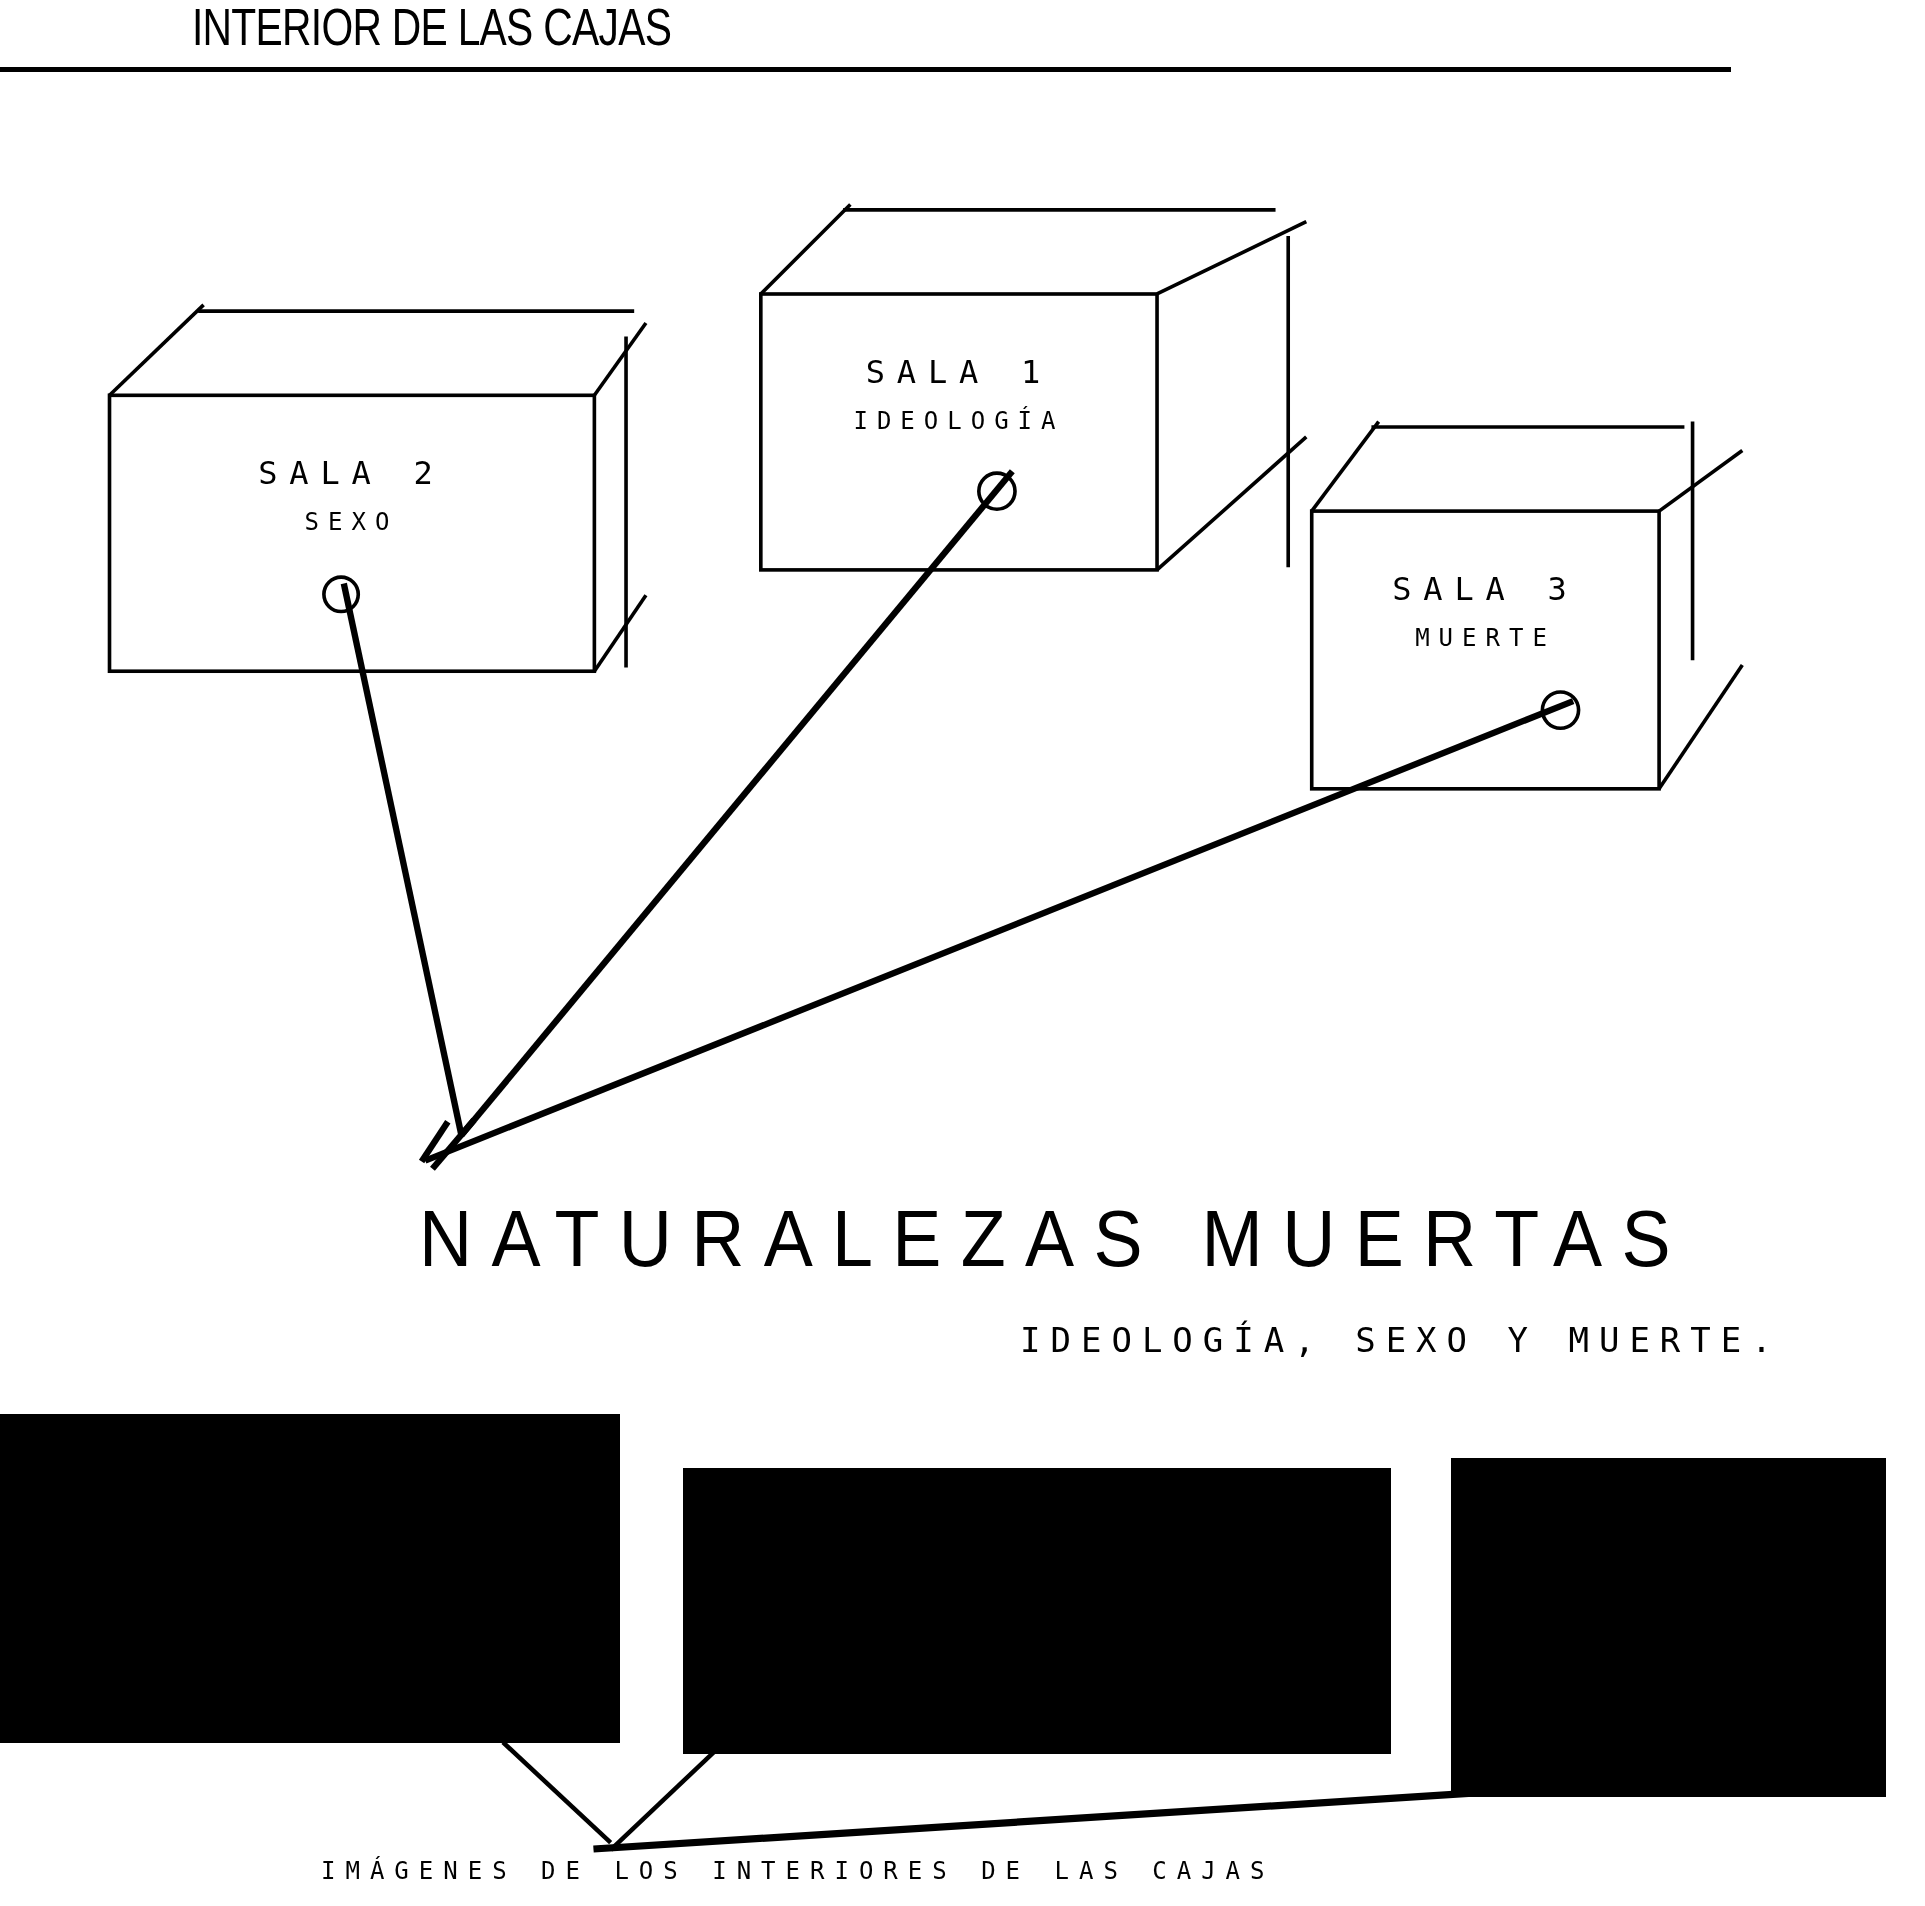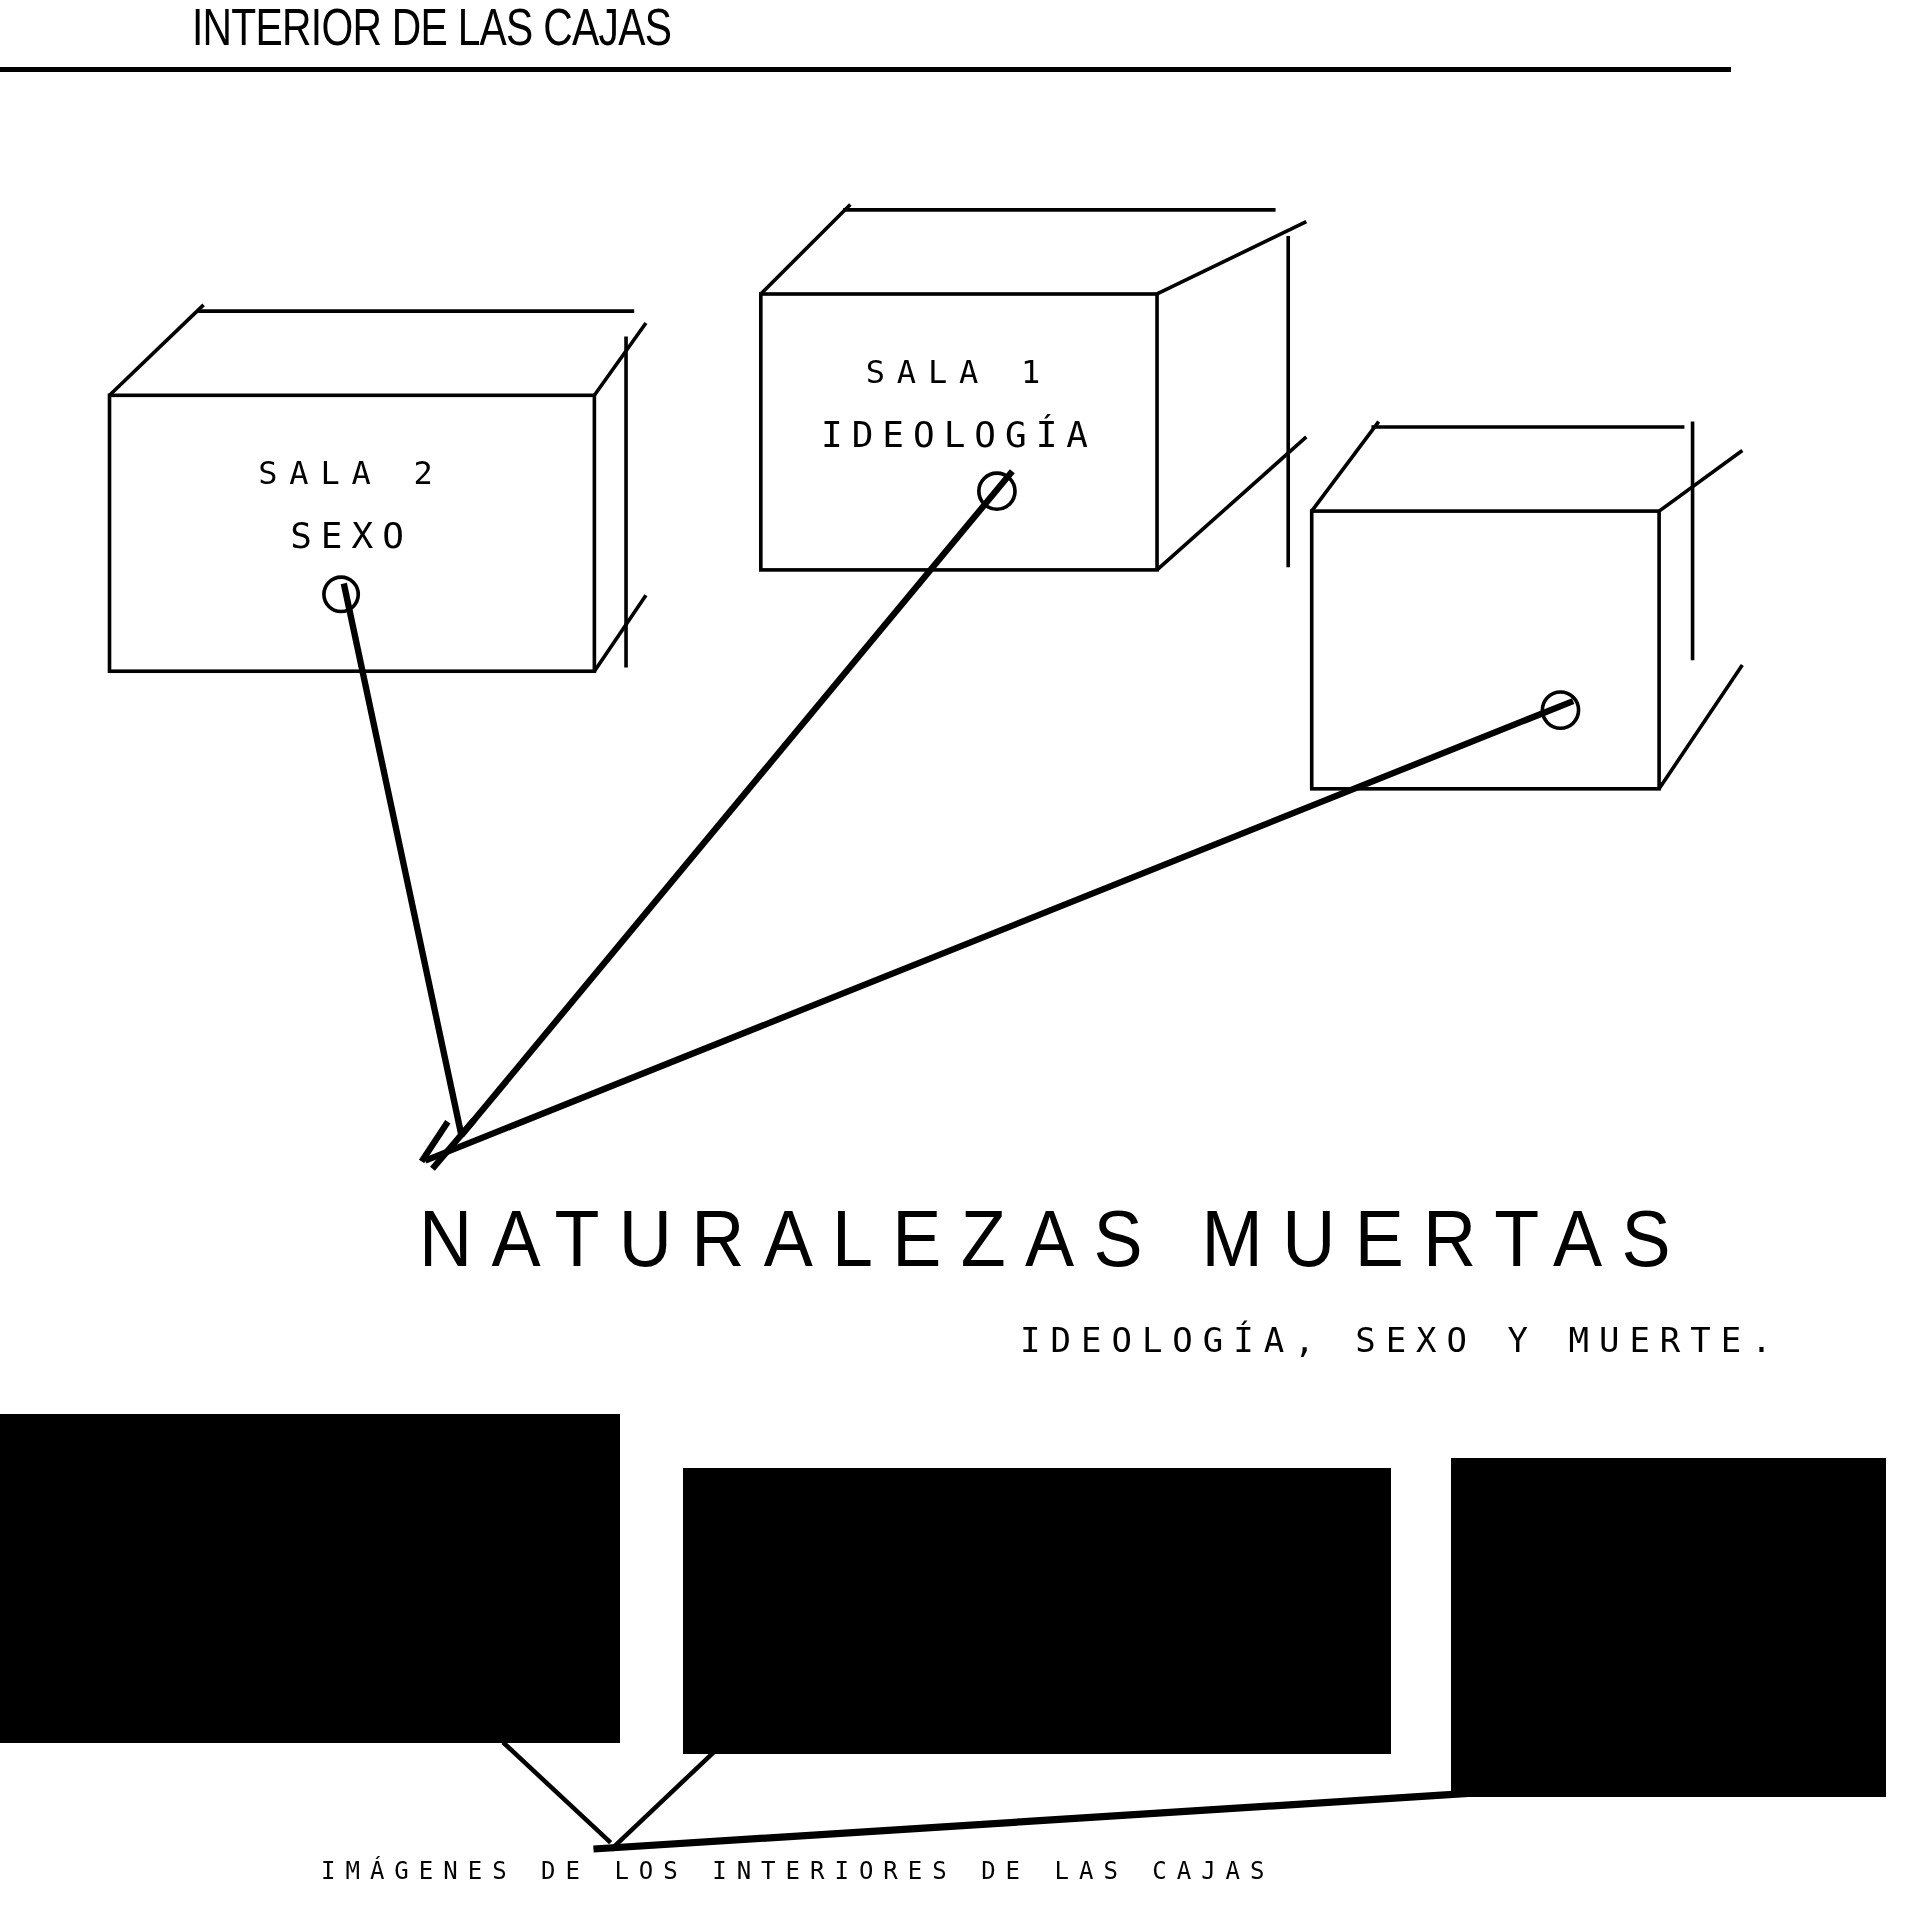--- a/index.html
+++ b/index.html
@@ -61,24 +61,24 @@
     line-height: 1.35;
   }
   .box-label .line1 {
     display: block;
     font-size: 32px;
     letter-spacing: 11.8px;
     font-weight: 400;
   }
   .box-label .line2 {
     display: block;
-    font-size: 36px;
+    font-size: 24px;
     letter-spacing: 9px;
     font-weight: 400;
-    margin-top: 17px;
+    margin-top: 11px;
   }
 
   #label-sala1 { left: 761px; top: 351px; width: 396px; }
   #label-sala2 { left: 109px; top: 452px; width: 485px; }
   #label-sala3 { left: 1312px; top: 568px; width: 347px; }
 
   
   #main-title {
     position: absolute;
     left: 419px;
@@ -190,20 +190,24 @@
   <div class="box-label" id="label-sala1">
     <span class="line1">SALA 1</span>
     <span class="line2">IDEOLOGÍA</span>
   </div>
 
   <div class="box-label" id="label-sala2">
     <span class="line1">SALA 2</span>
     <span class="line2">SEXO</span>
   </div>
 
+  <div class="box-label" id="label-sala3">
+    <span class="line1">SALA 3</span>
+    <span class="line2">MUERTE</span>
+  </div>
 
   <div id="main-title">NATURALEZAS MUERTAS</div>
   <div id="main-subtitle">IDEOLOGÍA, SEXO Y MUERTE.</div>
 
   <div class="photo-plate" id="photo-plate-1"></div>
   <div class="photo-plate" id="photo-plate-2"></div>
   <div class="photo-plate" id="photo-plate-3"></div>
 
   <div id="bottom-caption">IMÁGENES DE LOS INTERIORES DE LAS CAJAS</div>
 

